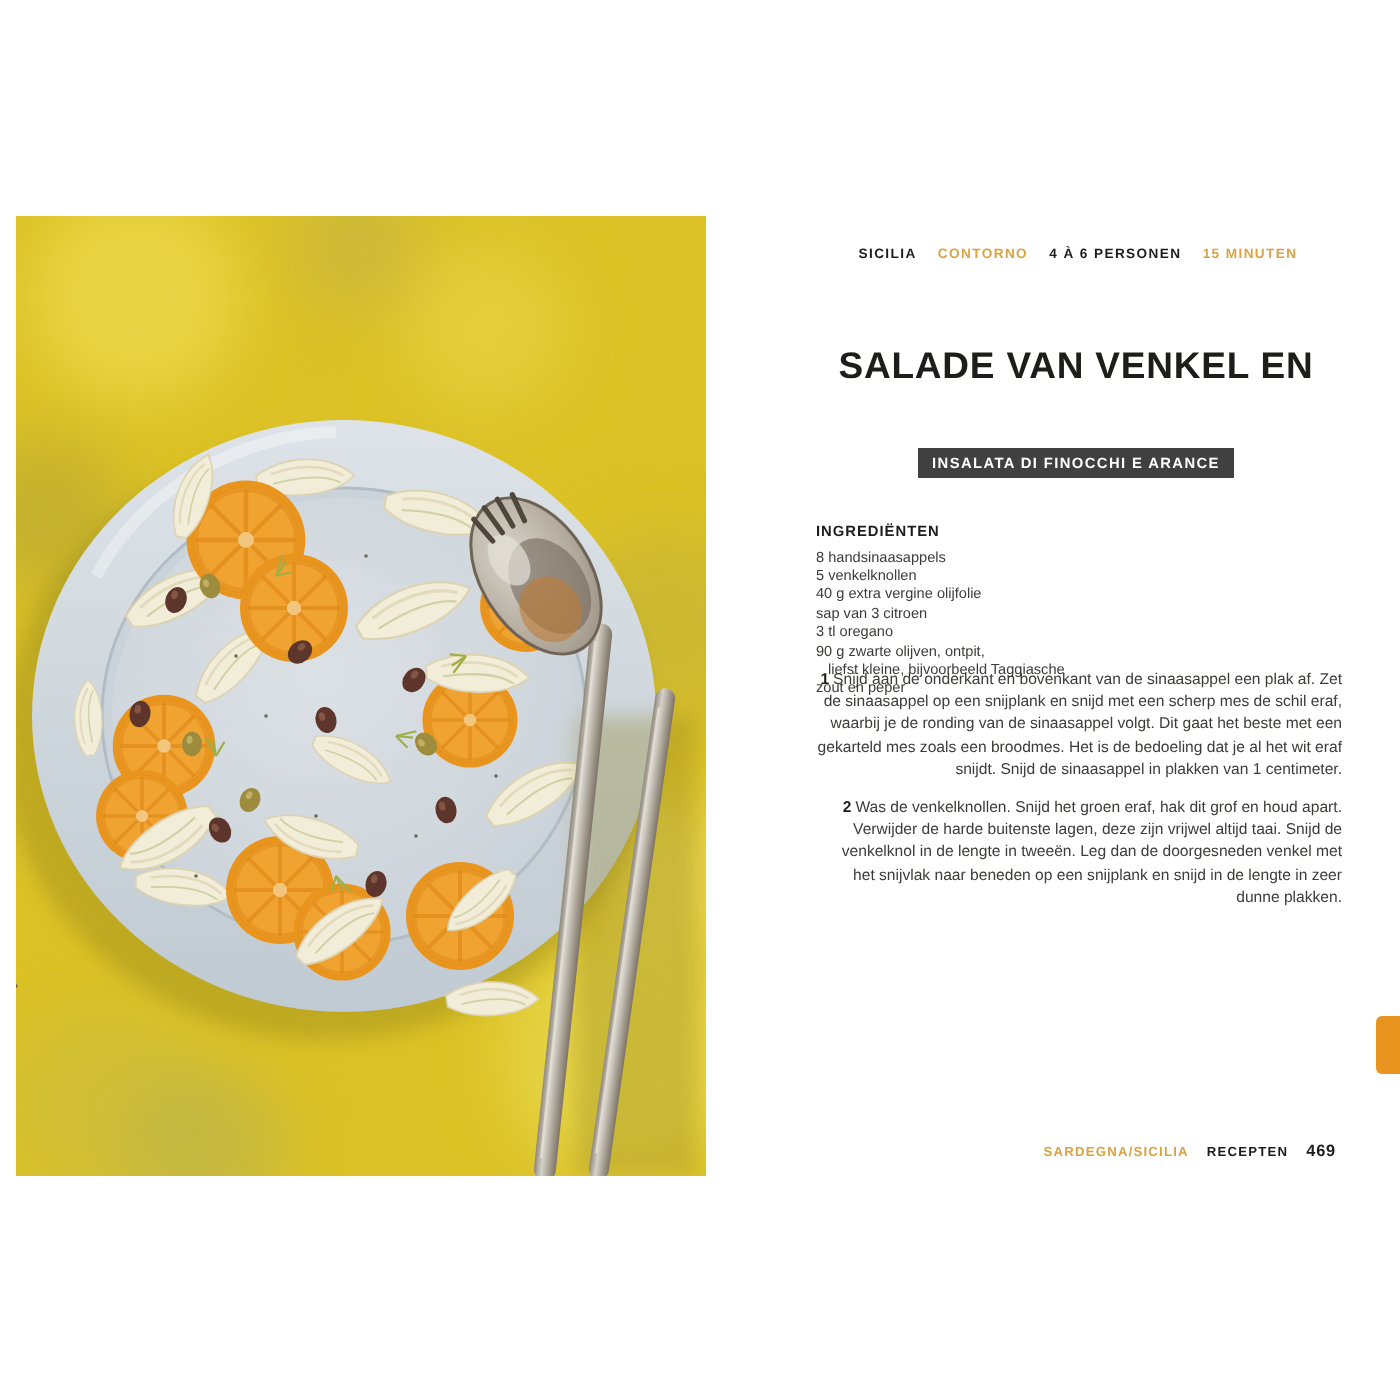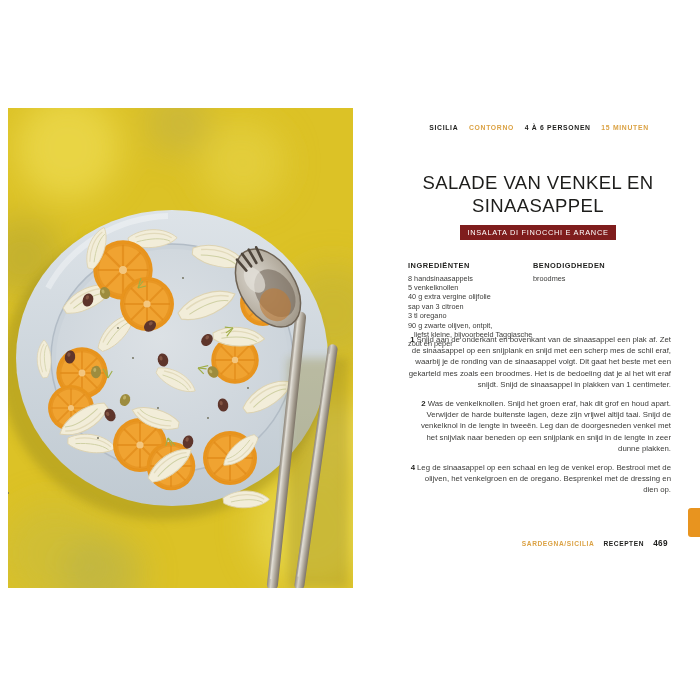--- a/index.html
+++ b/index.html
@@ -7,34 +7,34 @@
           font-family:"Liberation Sans",sans-serif;color:#1d1d1b;}
   
   .photo-page{position:absolute;left:8px;top:108px;width:345px;height:480px;}
   .photo-page svg{display:block;}
   
   .kicker{position:absolute;left:408px;top:124px;width:262px;text-align:center;
           font-size:6.8px;font-weight:bold;letter-spacing:.7px;white-space:nowrap;}
   .kicker span{margin:0 4px;}
   .k-orange{color:#dba244;}
   .title{position:absolute;left:388px;top:171px;width:300px;text-align:center;
-         font-size:18.5px;font-weight:normal;line-height:23px;letter-spacing:.4px;color:#1d1d1b;}
+         font-size:18.5px;font-weight:bold;line-height:23px;letter-spacing:.4px;color:#1d1d1b;}
   .badge-wrap{position:absolute;left:388px;top:221px;width:300px;text-align:center;}
-  .badge{display:inline-block;background:#7f1d1d;color:#ffffff;font-size:7.4px;font-weight:normal;
+  .badge{display:inline-block;background:#404040;color:#ffffff;font-size:7.4px;font-weight:bold;
          letter-spacing:.7px;padding:3px 7px 2.5px;}
   .col-head{font-size:7.4px;font-weight:bold;letter-spacing:.5px;margin:0 0 3.5px 0;}
   .ingredients{position:absolute;left:408px;top:261px;width:150px;}
   .ing-line{font-size:7.3px;line-height:9.4px;color:#3c3c3a;white-space:nowrap;}
   .ing-line.ind{padding-left:6px;}
   .equipment{position:absolute;left:533px;top:261px;width:130px;}
   .eq-line{font-size:7.3px;line-height:9.4px;color:#3c3c3a;}
   .steps{position:absolute;left:408px;top:334px;width:263px;}
   .step{font-size:7.8px;line-height:11.2px;color:#3c3c3a;margin:0 0 8px 0;text-align:right;}
   .step b{color:#1d1d1b;margin-right:2px;}
-  .footer{position:absolute;right:32px;top:539px;display:flex;align-items:baseline;gap:9px;
+  .footer{position:absolute;right:32px;top:571px;display:flex;align-items:baseline;gap:9px;
           font-size:6.6px;font-weight:bold;letter-spacing:.6px;white-space:nowrap;}
   .f-region{color:#dba244;}
   .f-section{color:#1d1d1b;}
   .f-page{font-size:8.2px;letter-spacing:.4px;font-weight:bold;}
   .side-tab{position:absolute;left:688px;top:508px;width:12px;height:29px;background:#e8941f;
             border-radius:3px 0 0 3px;}
 </style>
 </head>
 <body>
 
@@ -216,48 +216,42 @@
 
   <div class="kicker">
     <span>SICILIA</span>
     <span class="k-orange">CONTORNO</span>
     <span>4 À 6 PERSONEN</span>
     <span class="k-orange">15 MINUTEN</span>
   </div>
 
   <div class="title">
     <div>SALADE VAN VENKEL EN</div>
-    <div>SINAASAPPEL</div>
   </div>
 
   <div class="badge-wrap">
     <span class="badge">INSALATA DI FINOCCHI E ARANCE</span>
   </div>
 
   <div class="ingredients">
     <div class="col-head">INGREDIËNTEN</div>
     <div class="ing-line">8 handsinaasappels</div>
     <div class="ing-line">5 venkelknollen</div>
     <div class="ing-line">40 g extra vergine olijfolie</div>
     <div class="ing-line">sap van 3 citroen</div>
     <div class="ing-line">3 tl oregano</div>
     <div class="ing-line">90 g zwarte olijven, ontpit,</div>
     <div class="ing-line ind">liefst kleine, bijvoorbeeld Taggiasche</div>
     <div class="ing-line">zout en peper</div>
   </div>
 
-  <div class="equipment">
-    <div class="col-head">BENODIGDHEDEN</div>
-    <div class="eq-line">broodmes</div>
-  </div>
 
   <div class="steps">
     <p class="step"><b>1</b><span>Snijd aan de onderkant en bovenkant van de sinaasappel een plak af. Zet de sinaasappel op een snijplank en snijd met een scherp mes de schil eraf, waarbij je de ronding van de sinaasappel volgt. Dit gaat het beste met een gekarteld mes zoals een broodmes. Het is de bedoeling dat je al het wit eraf snijdt. Snijd de sinaasappel in plakken van 1 centimeter.</span></p>
     <p class="step"><b>2</b><span>Was de venkelknollen. Snijd het groen eraf, hak dit grof en houd apart. Verwijder de harde buitenste lagen, deze zijn vrijwel altijd taai. Snijd de venkelknol in de lengte in tweeën. Leg dan de doorgesneden venkel met het snijvlak naar beneden op een snijplank en snijd in de lengte in zeer dunne plakken.</span></p>
-    <p class="step"><b>4</b><span>Leg de sinaasappel op een schaal en leg de venkel erop. Bestrooi met de olijven, het venkelgroen en de oregano. Besprenkel met de dressing en dien op.</span></p>
   </div>
 
   <div class="footer">
     <span class="f-region">SARDEGNA/SICILIA</span>
     <span class="f-section">RECEPTEN</span>
     <span class="f-page">469</span>
   </div>
 
   <div class="side-tab"></div>
 

